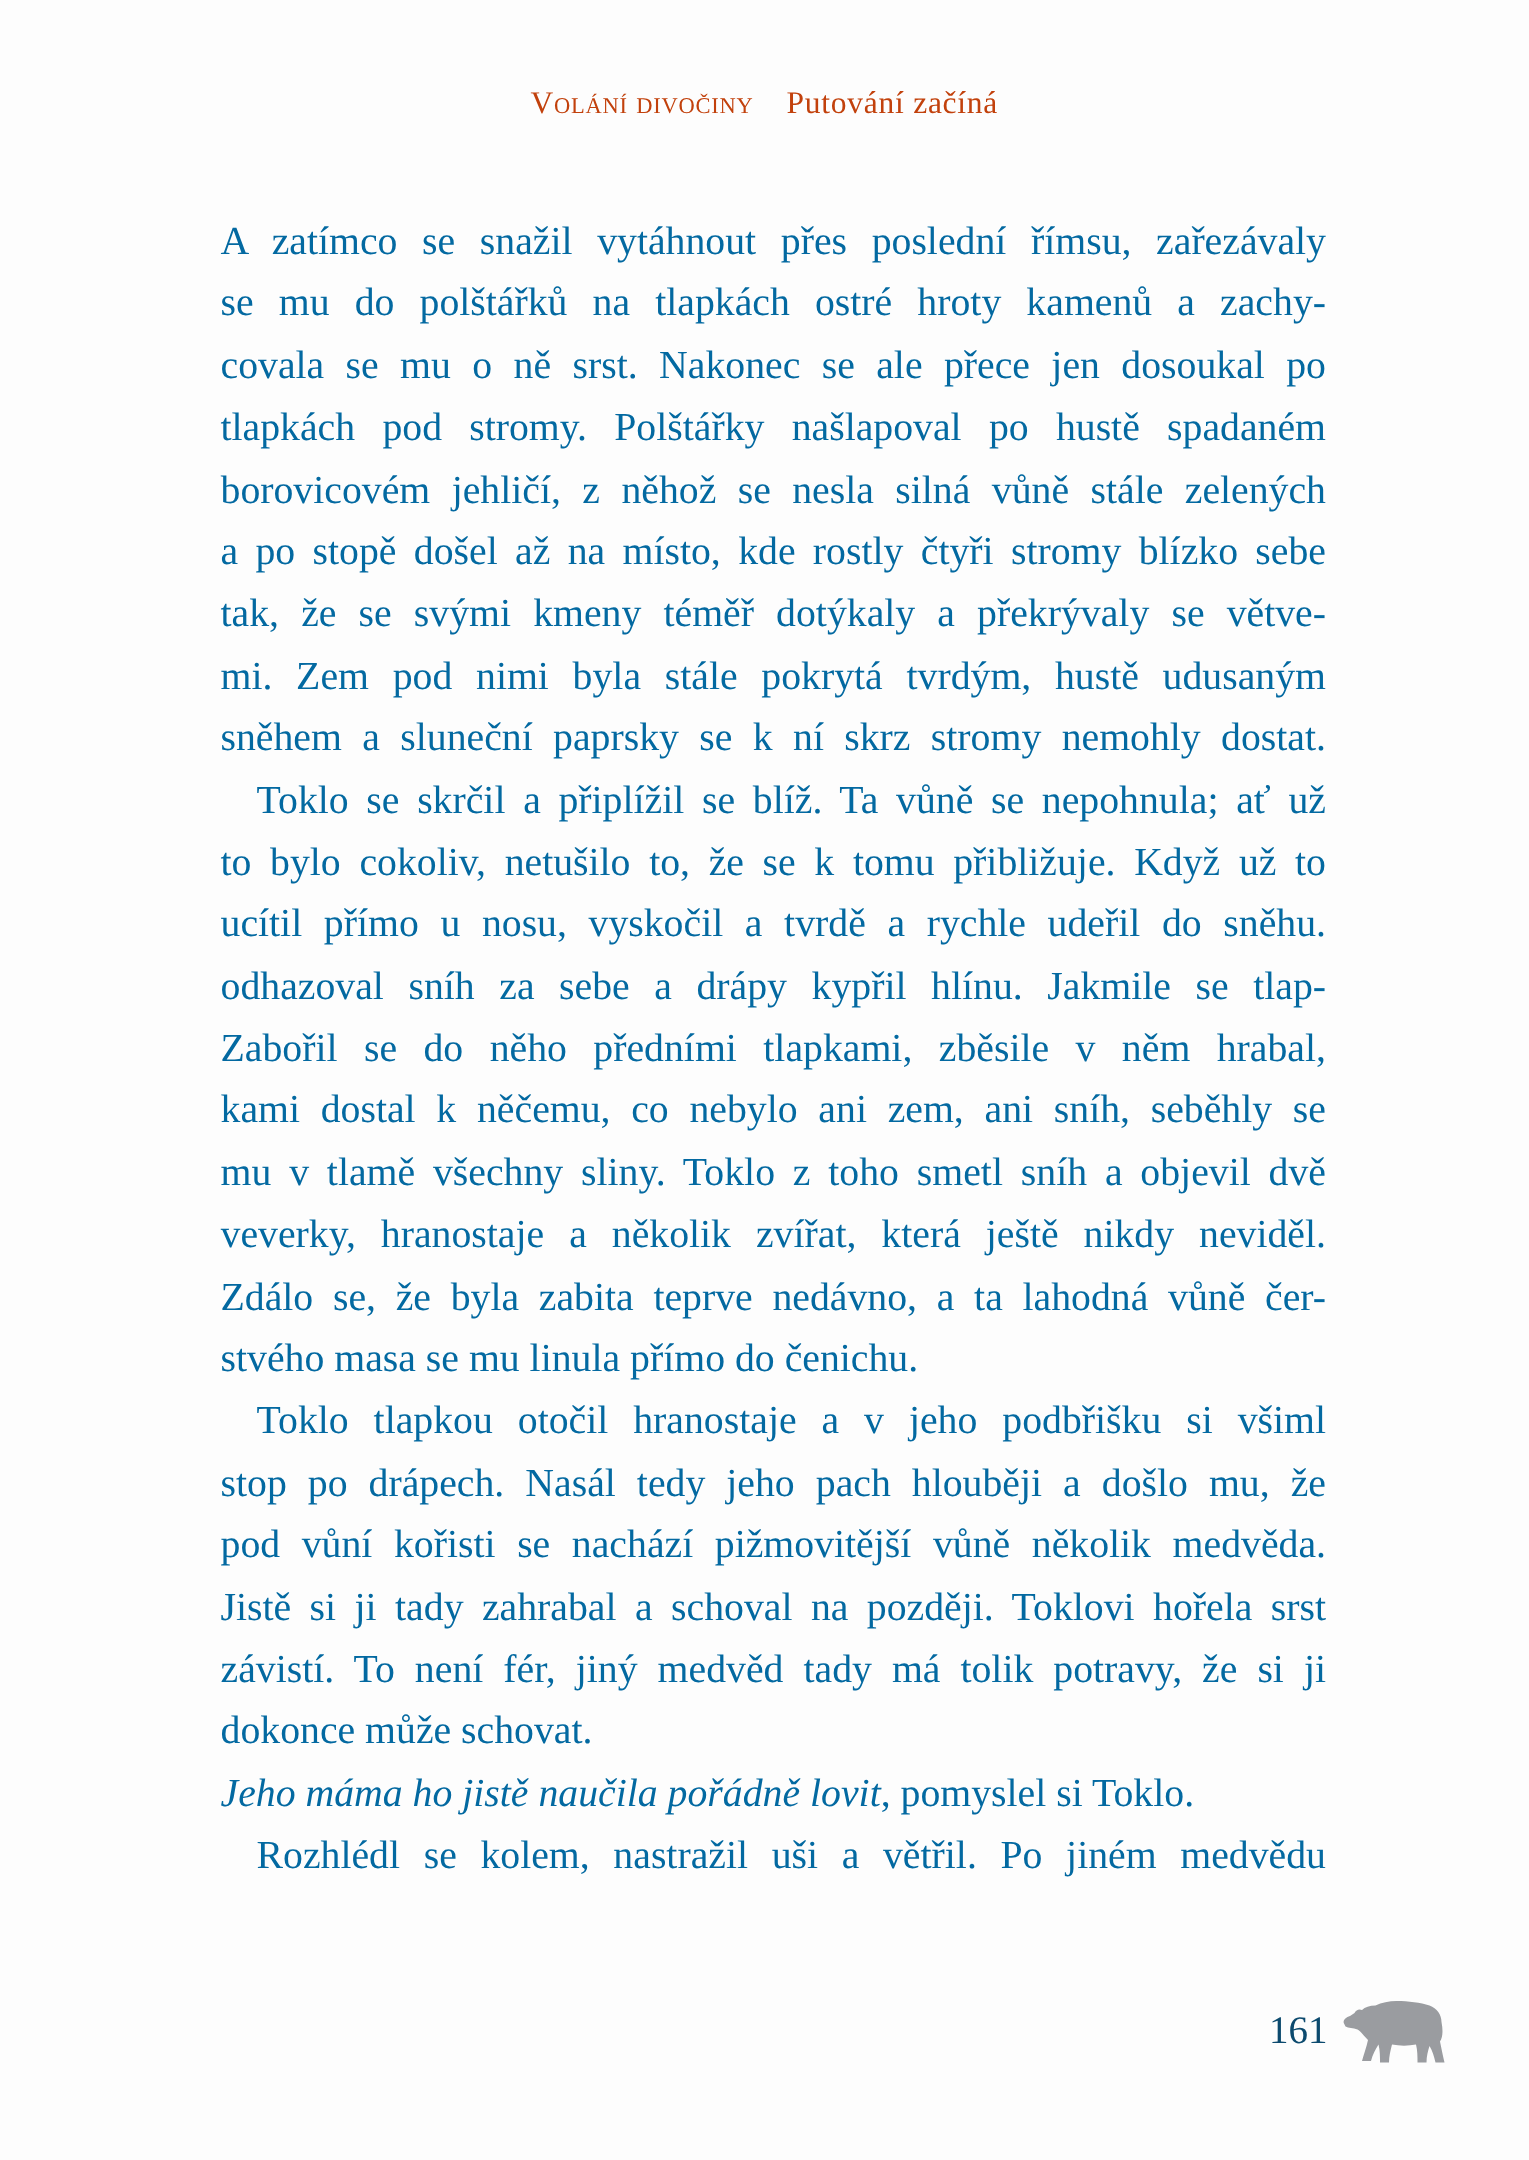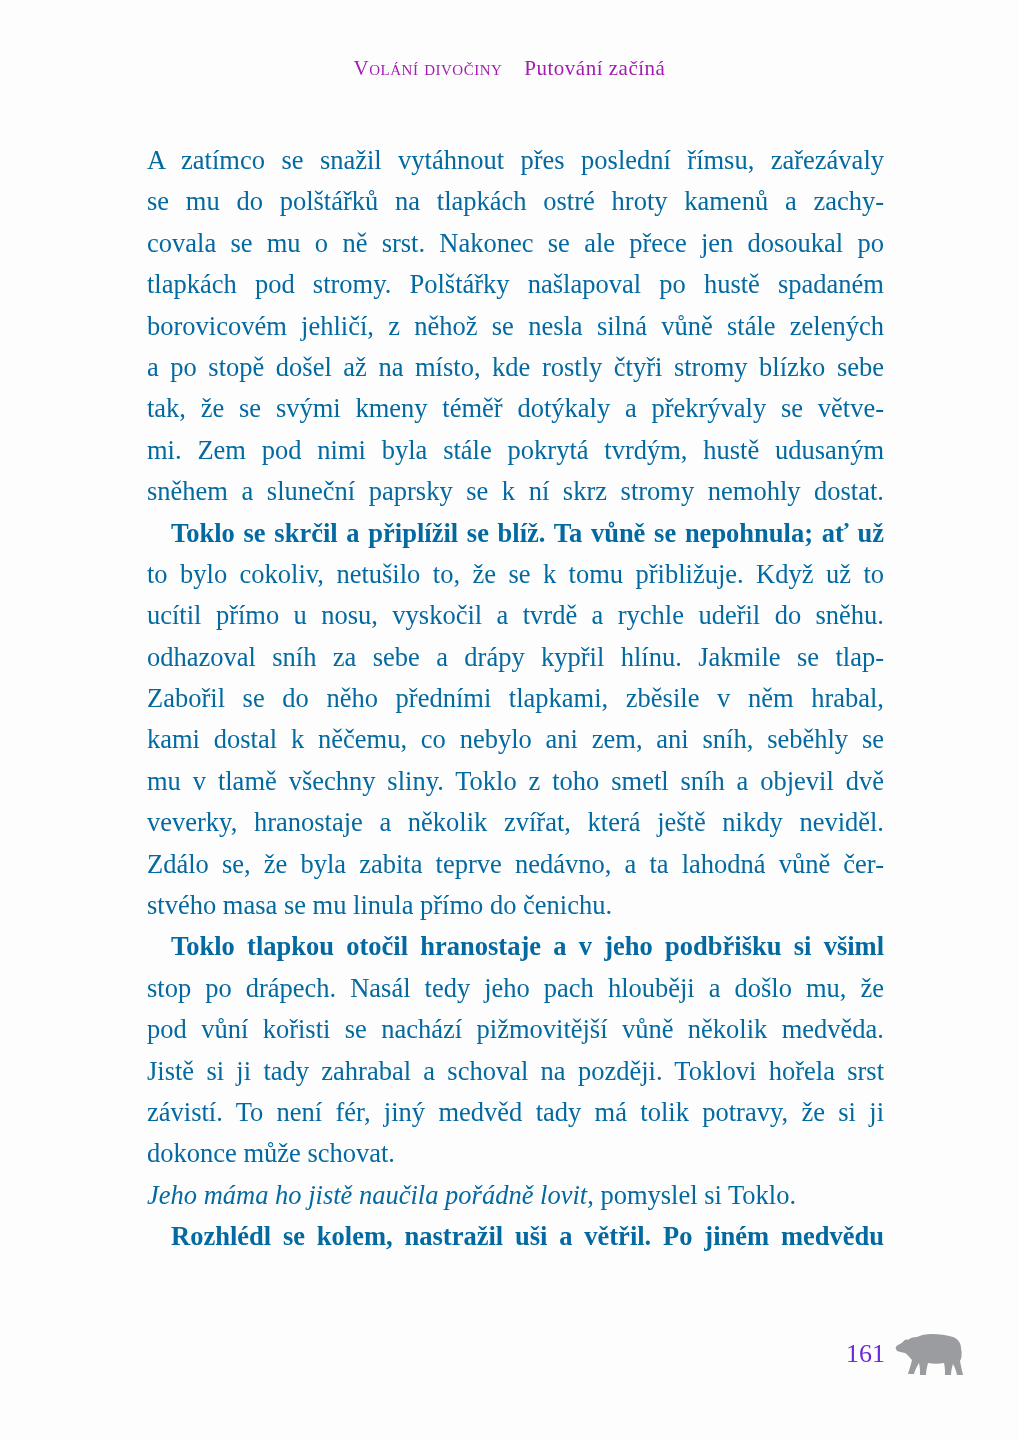--- a/index.html
+++ b/index.html
@@ -1,39 +1,39 @@
 <!DOCTYPE html>
 <html><head>
 <meta charset="utf-8">
 <style>
   html, body { margin: 0; padding: 0; background: #ffffff; }
   body { width: 1019px; height: 1440px; position: relative; overflow: hidden; }
   .page { position: absolute; left: 0; top: 0; width: 1019px; height: 1440px; background: #fdfdfd; }
   .running-head {
     position: absolute; top: 56px; left: 0; width: 1019px; text-align: center;
     font-family: "Liberation Serif", "DejaVu Serif", serif;
-    font-size: 21px; color: #a21caf; letter-spacing: 0.5px;
+    font-size: 21px; color: #c2410c; letter-spacing: 0.5px;
   }
   .running-head .book { font-variant: small-caps; margin-right: 22px; }
   .text-block {
     position: absolute; left: 147px; top: 140px; width: 737px;
     font-family: "Liberation Serif", "DejaVu Serif", serif;
     font-size: 26.5px; color: #0369a1;
   }
   .line {
     height: 41.4px; line-height: 41.4px; white-space: nowrap;
     text-align: justify; text-align-last: justify; overflow: hidden;
   }
   .line.last { text-align-last: left; }
-  .line.indent { padding-left: 24px; font-weight: bold; }
+  .line.indent { padding-left: 24px; }
   .line i { font-style: italic; margin-top: 44px; }
   .page-number {
     position: absolute; left: 846px; top: 1339px;
     font-family: "Liberation Serif", "DejaVu Serif", serif;
-    font-size: 26px; color: #6d28d9; text-align: center;
+    font-size: 26px; color: #0c4a6e; text-align: center;
   }
   .bear { position: absolute; left: 893px; top: 1330px; width: 72px; height: 50px; }
 </style>
 </head>
 <body>
 
 <div class="page">
   <div class="running-head">
     <span class="book">Volání divočiny</span><span class="chapter">Putování začíná</span>
   </div>

